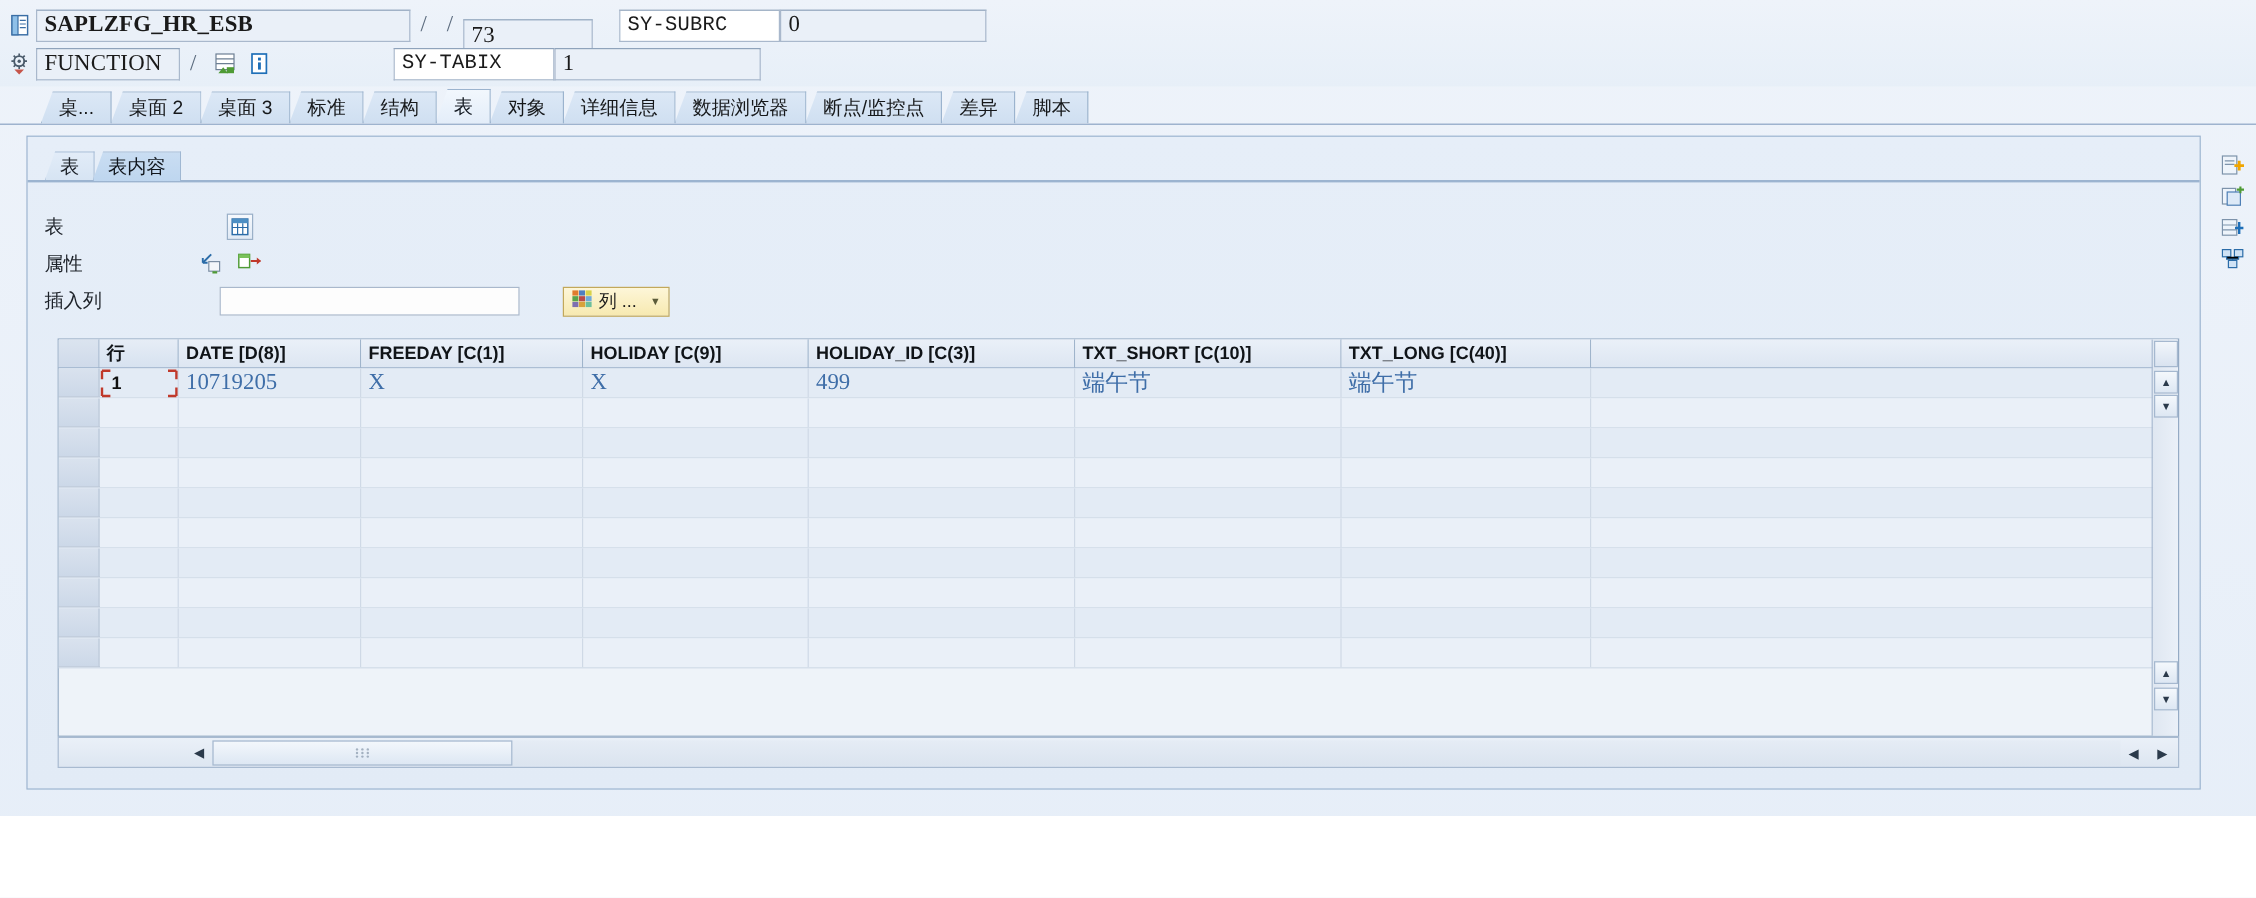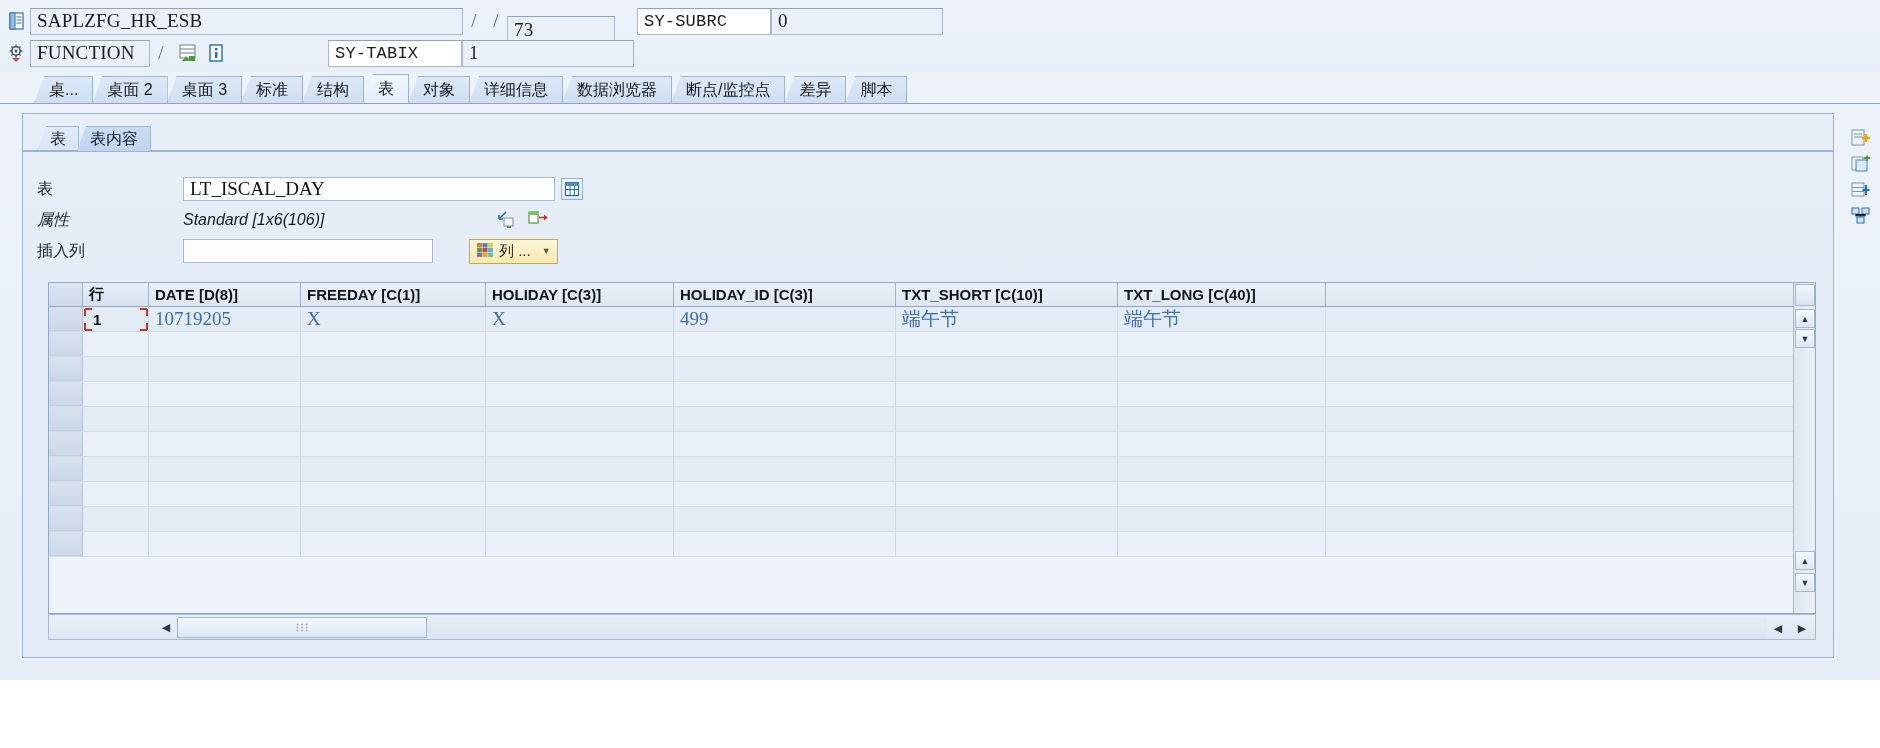--- a/index.html
+++ b/index.html
@@ -46,21 +46,21 @@
     letter-spacing: .2px;
     white-space: nowrap; overflow: hidden;
   }
   .fld.white { background: #ffffff; }
   .sep {
     width: 22px; text-align: center;
     font-family: "Liberation Serif", serif;
     font-size: 19px; color: #5a6a7d;
     flex: 0 0 22px;
   }
-  .f-prog  { width: 433px; }
+  .f-prog  { width: 312px; font-weight: bold; }
   .f-incl  { width: 368px; }
   .f-line  { width: 108px; margin-top: 17px; }
   .f-name  { width: 120px; }
   .f-sysn  { width: 134px; font-family: "Liberation Mono", monospace; font-size: 17px; background:#ffffff;}
   .f-sysv  { width: 172px; }
   .f-fname { width: 560px; }
   .btnicon {
     width: 24px; height: 24px;
     margin-left: 4px;
     display:flex; align-items:center; justify-content:center;
@@ -375,35 +375,33 @@
           <span>表</span>
         </div>
       <div class="subtab active">
           <span>表内容</span>
         </div>
     </div>
     <div class="subtab-underline"></div>
 
     <div class="frow" style="left:0; top:62px; width:1790px;">
       <div class="flabel">表</div>
-      <div class="finput" style="width:372px;">LT_ISCAL_DAY</div>
       <div class="mini-btn">
         <svg width="16" height="16" viewBox="0 0 16 16">
           <rect x="1.5" y="1.5" width="13" height="13" fill="#ffffff" stroke="#2b6ca8" stroke-width="1.2"></rect>
           <rect x="1.5" y="1.5" width="13" height="3.5" fill="#4d8fc4"></rect>
           <line x1="1.5" y1="8.6" x2="14.5" y2="8.6" stroke="#2b6ca8" stroke-width="1"></line>
           <line x1="6" y1="5" x2="6" y2="14.5" stroke="#2b6ca8" stroke-width="1"></line>
           <line x1="10.3" y1="5" x2="10.3" y2="14.5" stroke="#2b6ca8" stroke-width="1"></line>
         </svg>
       </div>
     </div>
 
-    <div class="frow" style="left:0; top:93px; width:1790px;font-style:italic;">
+    <div class="frow" style="left:0; top:93px; width:1790px;">
       <div class="flabel">属性</div>
-      <div class="fstatic" style="width:330px;">Standard [1x6(106)]</div>
       <div style="display:flex;align-items:center;gap:12px;margin-left:-20px;">
         <span>
           <svg width="22" height="22" viewBox="0 0 22 22">
             <path d="M13 5 L6 12" stroke="#2b6ca8" stroke-width="1.6"></path>
             <path d="M6 12 L6 8 M6 12 L10 12" stroke="#2b6ca8" stroke-width="1.6"></path>
             <rect x="11" y="11" width="9" height="8" fill="#f3f6fa" stroke="#7b8ea3" stroke-width="1"></rect>
             <path d="M14 20 L18 20" stroke="#4f9b35" stroke-width="2"></path>
           </svg>
         </span>
         <span>
@@ -440,21 +438,21 @@
       </div>
     </div>
 
     <div class="grid">
 
       <div class="ghead">
         <div class="rowsel-head"></div>
         <div class="gh sel" style="width:66px">行</div>
         <div class="gh" style="width:152px">DATE [D(8)]</div>
         <div class="gh" style="width:185px">FREEDAY [C(1)]</div>
-        <div class="gh" style="width:188px">HOLIDAY [C(3)]</div>
+        <div class="gh" style="width:188px">HOLIDAY [C(9)]</div>
         <div class="gh" style="width:222px">HOLIDAY_ID [C(3)]</div>
         <div class="gh" style="width:222px">TXT_SHORT [C(10)]</div>
         <div class="gh" style="width:208px">TXT_LONG [C(40)]</div>
         <div class="gh" style="flex:1"></div>
       </div>
 
       <div class="grow odd">
         <div class="rowsel"></div>
         <div class="rownum">
           <span>1</span>

